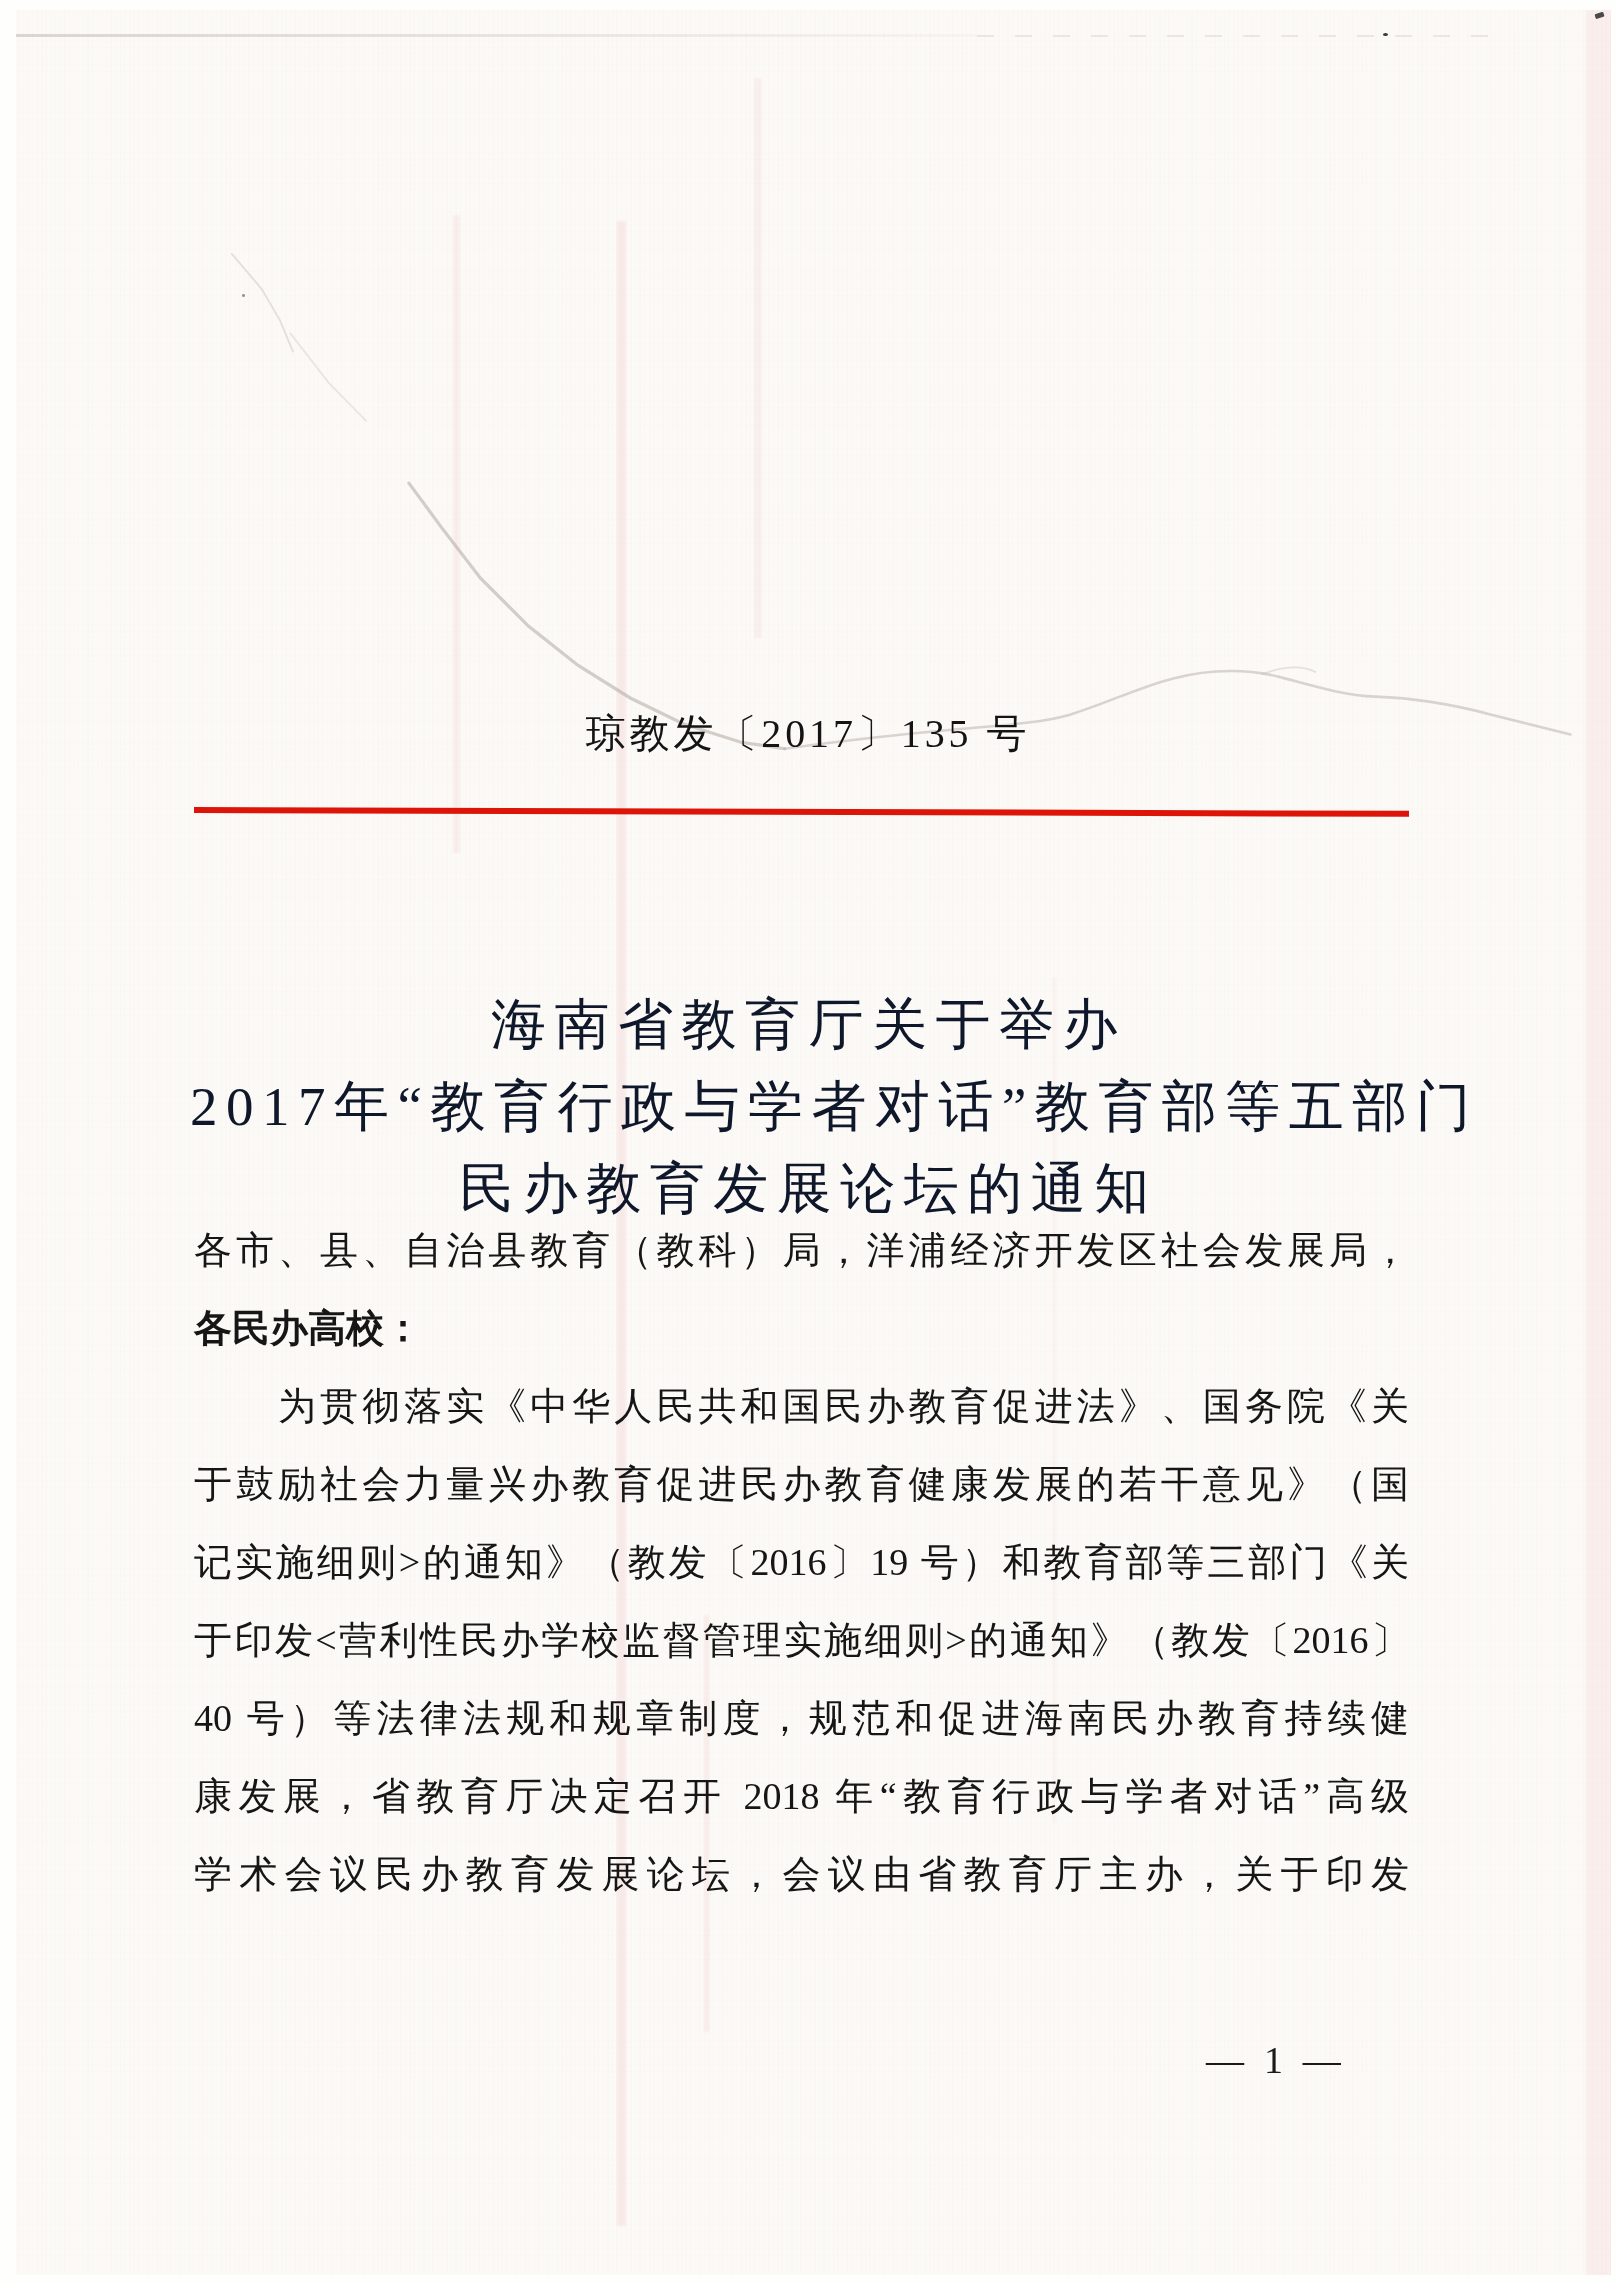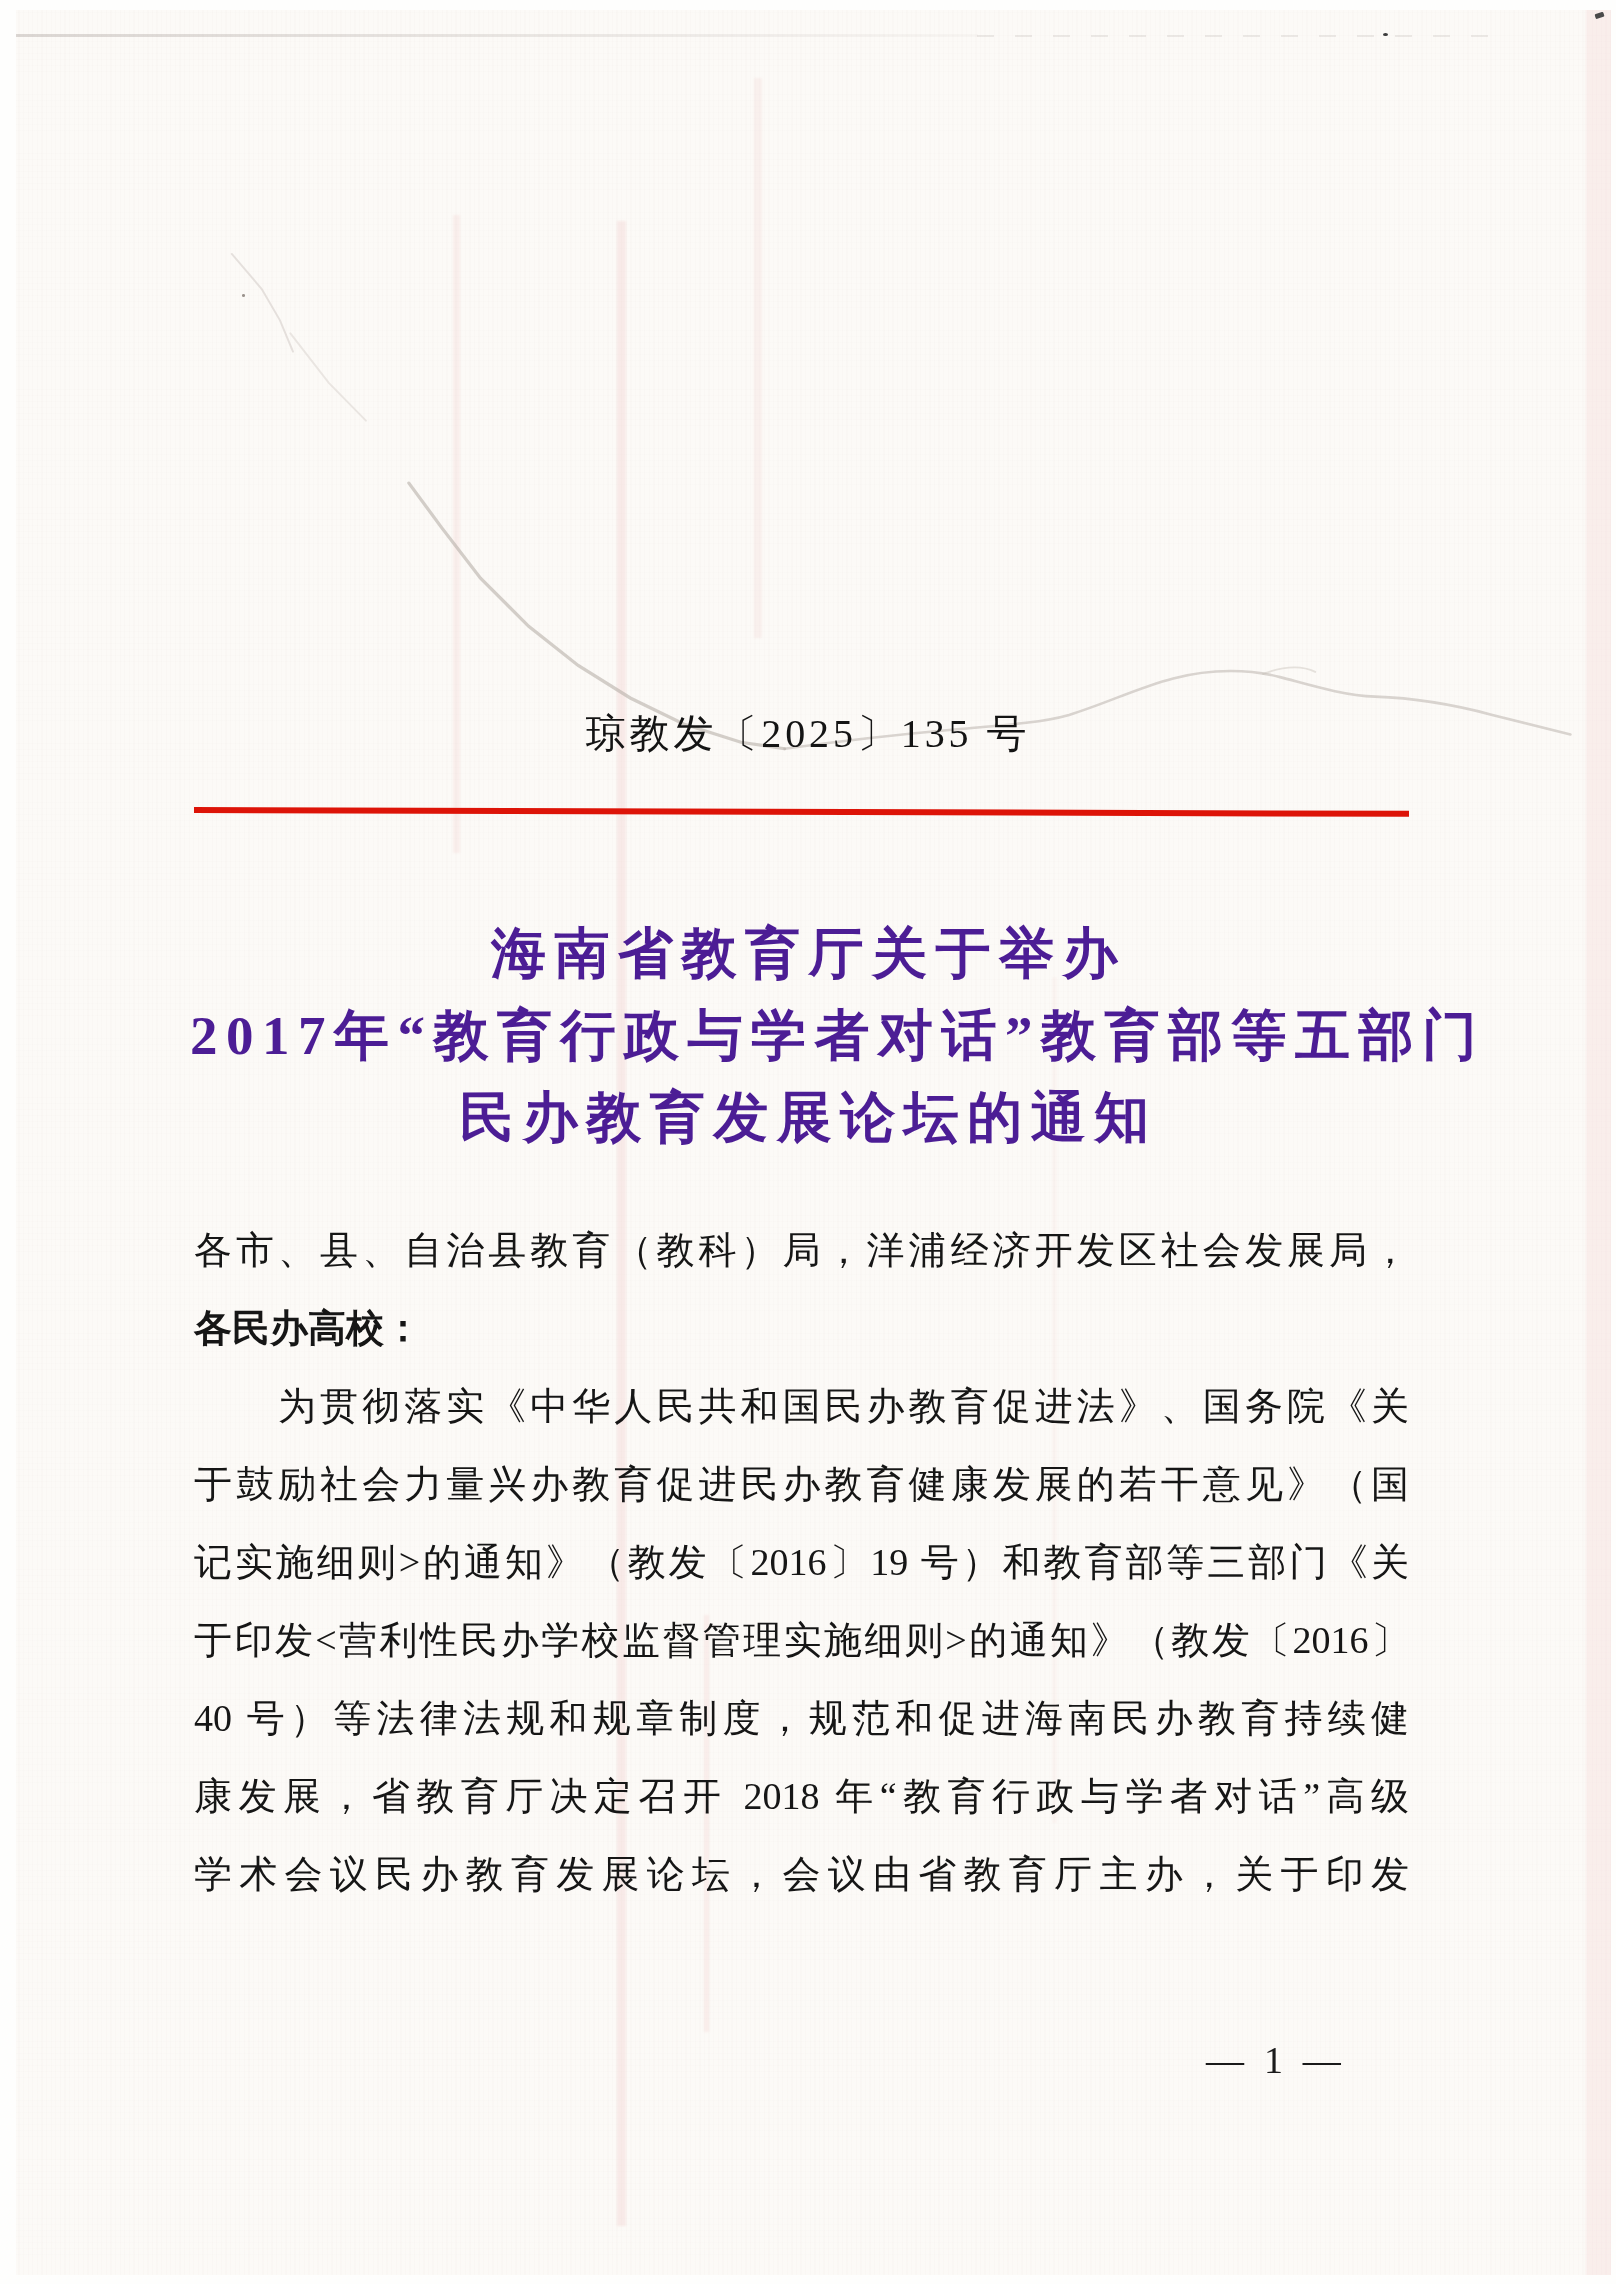--- a/index.html
+++ b/index.html
@@ -71,24 +71,24 @@
     font-size: 40px; line-height: 59px; letter-spacing: 3.9px;
     color: #141414;
   }
   .red-rule {
     position: absolute; left: 194px; top: 807px;
     width: 1215px; height: 5.9px;
     background: var(--rule_red, #dd1408);
     transform: rotate(0.18deg); transform-origin: left center;
   }
   .notice-title {
-    position: absolute; left: 190px; top: 913px; width: 1237px;
-    text-align: center; font-weight: bold;
+    position: absolute; left: 190px; top: 984px; width: 1237px;
+    text-align: center; font-weight: normal;
     font-size: 55px; line-height: 82px; letter-spacing: 8.5px;
-    color: #4c1d95;
+    color: #0f172a;
   }
   .notice-title .t-line { white-space: nowrap; }
   .body-text {
     position: absolute; left: 194px; top: 1211px; width: 1215px;
     font-size: 38px; line-height: 78px;
     color: #161616;
   }
   .body-line {
     height: 78px;
     text-align: justify;
@@ -135,21 +135,21 @@
   <div class="speck a"></div>
   <div class="speck b"></div>
   <div class="speck c"></div>
 
   <div class="edge top"></div>
   <div class="edge left"></div>
   <div class="edge right"></div>
   <div class="edge bottom"></div>
 
 
-  <div class="doc-number">琼教发〔2025〕135 号</div>
+  <div class="doc-number">琼教发〔2017〕135 号</div>
 
   <div class="red-rule"></div>
 
   <div class="notice-title">
     <div class="t-line">海南省教育厅关于举办</div>
     <div class="t-line">2017年“教育行政与学者对话”教育部等五部门</div>
     <div class="t-line">民办教育发展论坛的通知</div>
   </div>
 
   <div class="body-text">

